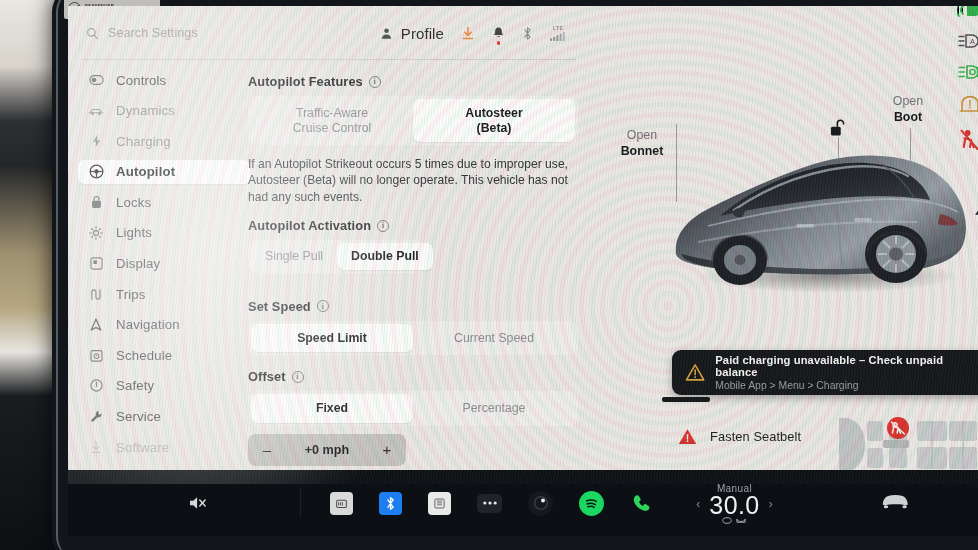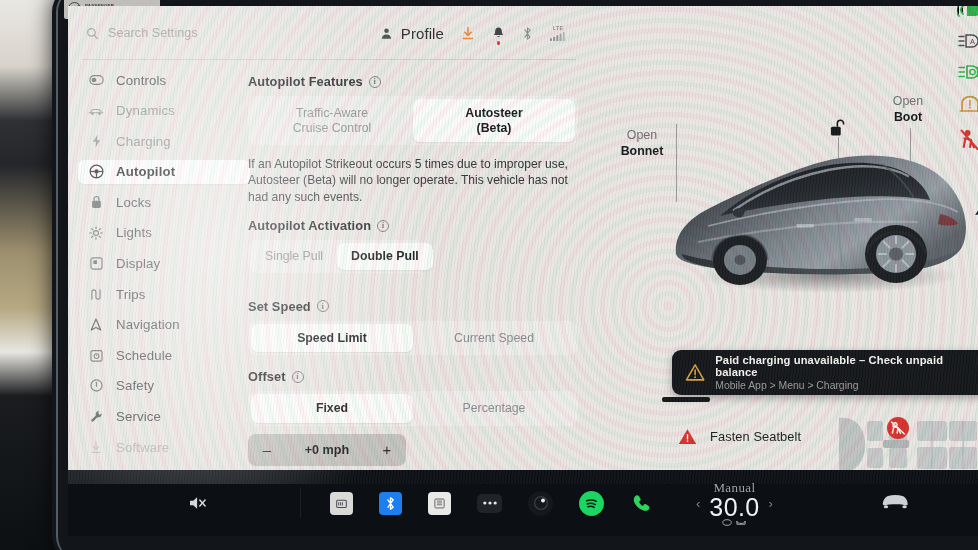--- a/index.html
+++ b/index.html
@@ -247,21 +247,21 @@
     display: flex; align-items: center;
     z-index: 20;
   }
   #bottombar .left-mute { position: absolute; left: 120px; display: flex; align-items: center; gap: 2px; }
   #apps { position: absolute; left: 262px; display: flex; align-items: center; gap: 26px; }
   .app-ico { width: 23px; height: 23px; border-radius: 4px; display: flex; align-items: center; justify-content: center; }
 
   #climate { position: absolute; left: 628px; display: flex; align-items: center; gap: 9px; }
   #climate .chev { font-size: 13px; color: #7d8286; }
   #climate .temp-stack { text-align: center; }
-  #climate .mode { font-size: 13px; color: #9fa3a6; letter-spacing: .4px; margin-bottom: -3px; font-family: Liberation Serif, serif; }
+  #climate .mode { font-size: 10px; color: #9fa3a6; letter-spacing: .4px; margin-bottom: -3px; }
   #climate .temp { font-size: 25px; color: #f0f1f2; letter-spacing: .4px; font-weight: normal; }
   #climate .vents { display: flex; justify-content: center; gap: 4px; margin-top: -3px; }
   #car-btn { position: absolute; left: 812px; }
 
   .bb-sep { position:absolute; left:232px; width:1px; height:30px; background:rgba(255,255,255,.07); }
 </style>
 </head>
 <body>
 
 <div id="scene">

